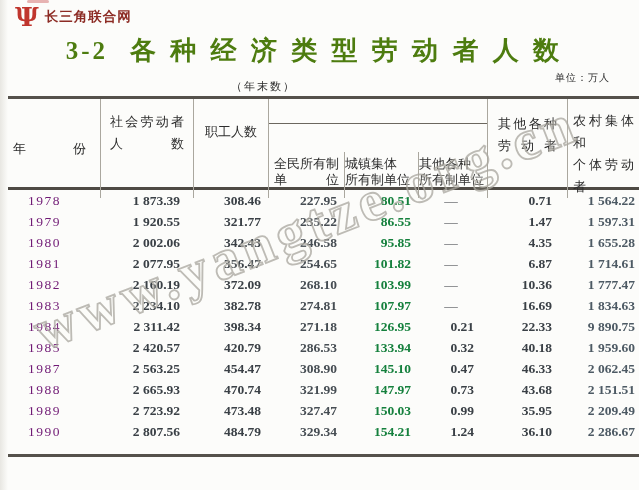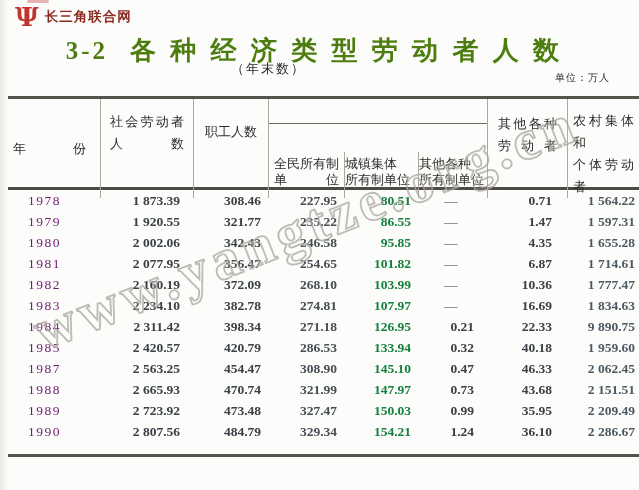--- a/index.html
+++ b/index.html
@@ -17,21 +17,21 @@
     background:rgba(206,92,92,.45); border-radius:2px;
   }
   
   .logo { position:absolute; left:15px; top:4px; display:flex; align-items:center; gap:6px; cursor:pointer; }
   .logo-icon { font-size:26px; line-height:1; font-weight:bold; color:#c0362e; font-family:"DejaVu Serif",serif; }
   .logo-text { font-size:13.5px; font-weight:bold; letter-spacing:1px; color:#8c2b24; }
   
   .title-row { position:absolute; top:33px; left:0; width:100%; display:flex; justify-content:center; align-items:baseline; color:#4d7c0f; }
   .title-index { font-size:25px; font-weight:bold; letter-spacing:3px; margin-right:22px; }
   .title-text  { font-size:26px; font-weight:bold; letter-spacing:.55em; white-space:nowrap; }
-  .subtitle { position:absolute; top:60px; left:231px; font-size:13px; letter-spacing:2px; }
+  .subtitle { position:absolute; top:79px; left:231px; font-size:11px; letter-spacing:2px; }
   .unit     { position:absolute; top:71px; right:29px; font-size:10px; letter-spacing:1px; }
   
   .tbl { position:absolute; left:8px; top:96px; width:631px; border-top:3px solid #55514b; }
   .thead {
     display:grid; grid-template-columns:92px 93px 75px 219px 80px 72px;
     height:88px; border-bottom:3px solid #4e4a44; font-size:13px; color:#2d2d2d;
   }
   .hc { display:flex; flex-direction:column; justify-content:center; line-height:1.7; }
   .bl { border-left:1px solid #aaa79e; }
   .just { text-align:justify; text-align-last:justify; }

